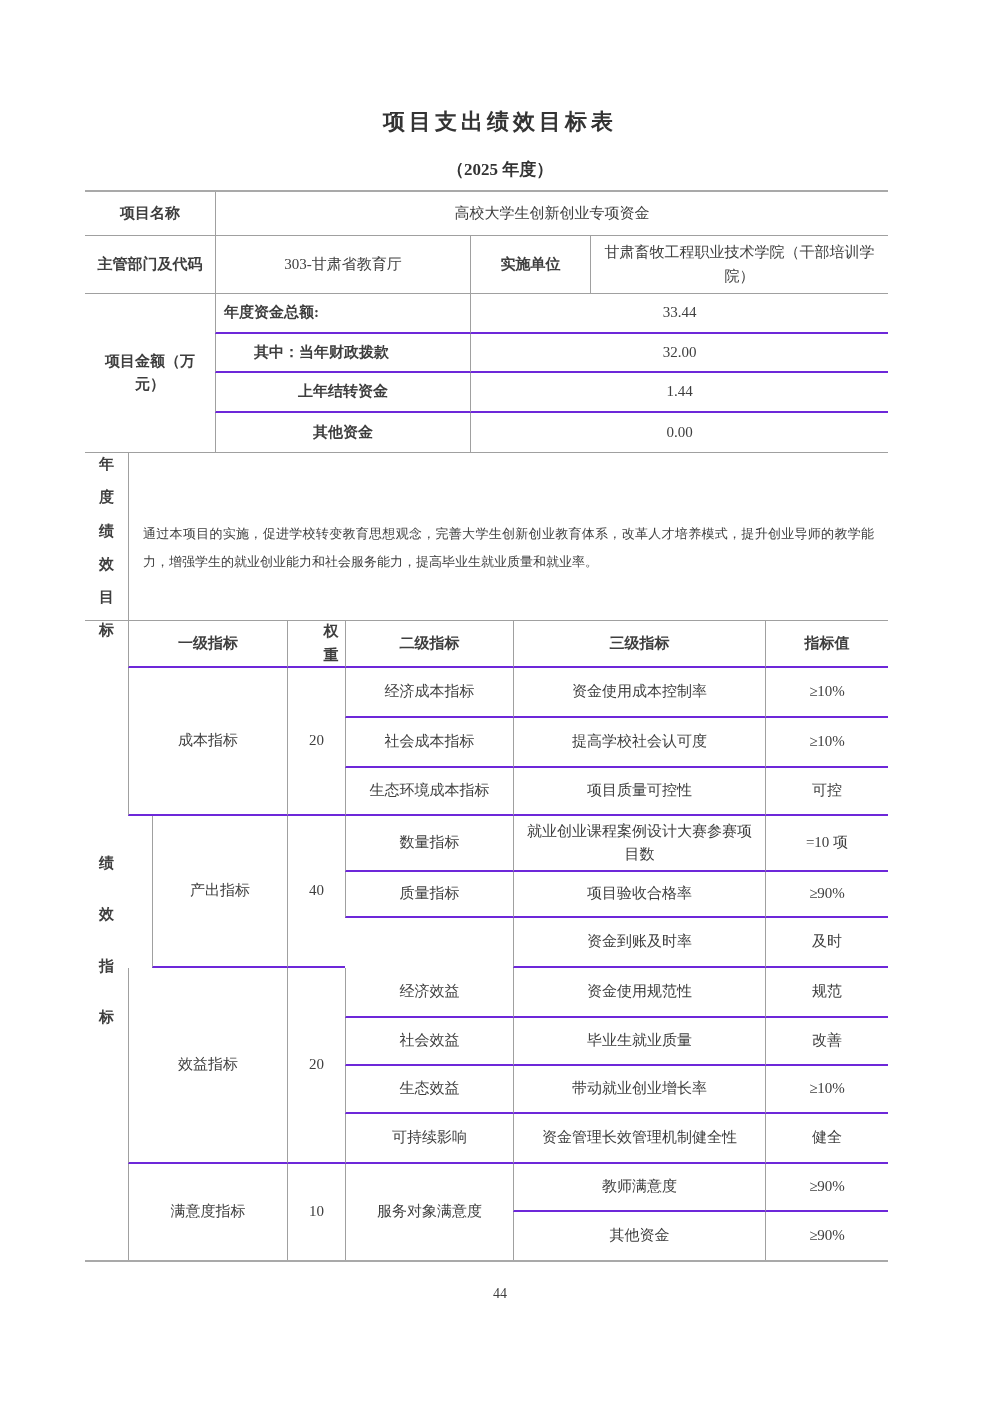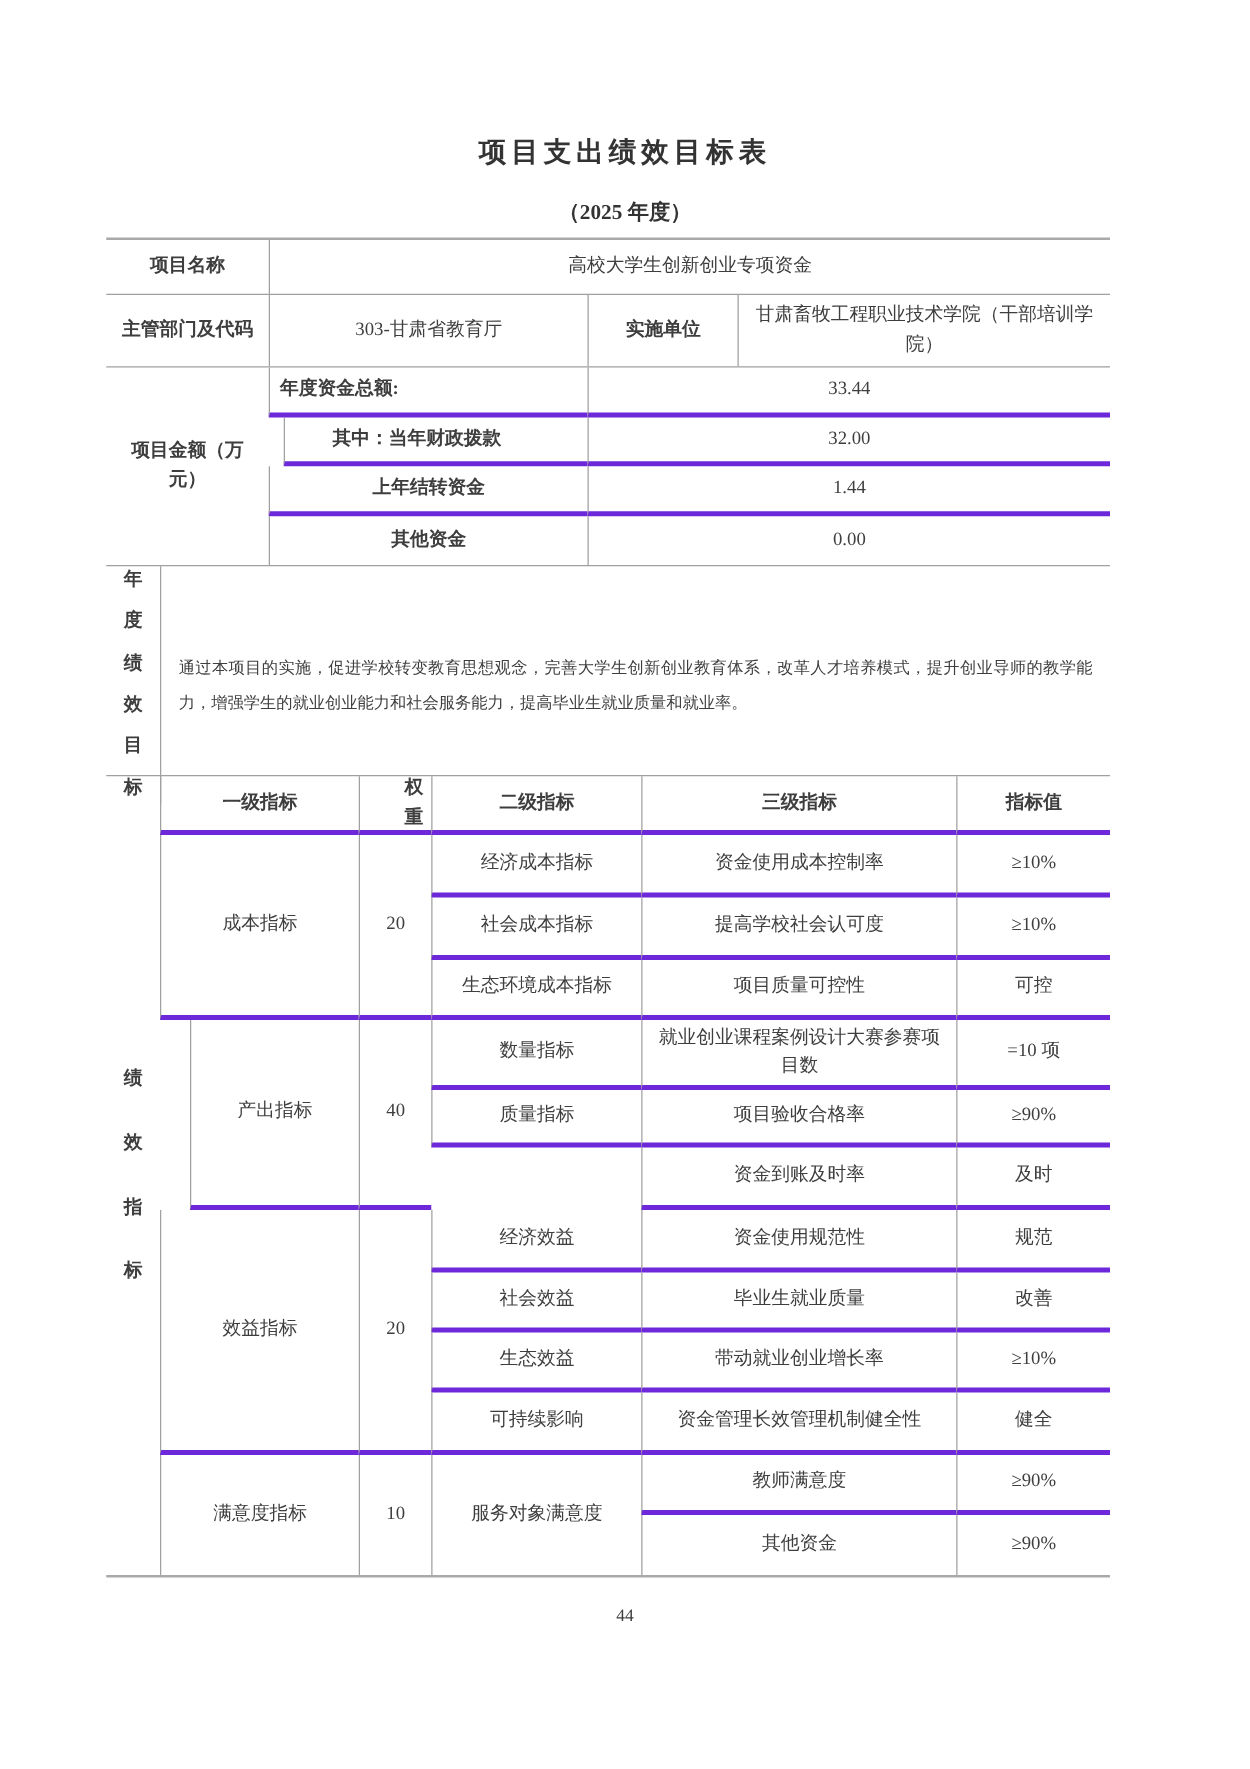--- a/index.html
+++ b/index.html
@@ -33,21 +33,21 @@
     grid-template-columns:43px 159px 58px 168px 252px 1fr;
     grid-template-rows:47px 50px 50px 48px 56px 46px 50px 50px 48px 48px 50px 48px 48px;
     border-bottom:none;
   }
   .c{
     display:flex;align-items:center;justify-content:center;
     text-align:center;border-left:1px solid #a0a0a0;
     padding:2px 8px;box-sizing:border-box;line-height:1.55;
   }
   .c.first{border-left:none;}
-  .c.bb{border-bottom:4px solid #6d28d9;}
+  .c.bb{border-bottom:2px solid #6d28d9;}
   .b{font-weight:bold;}
   .left{justify-content:flex-start;text-align:left;}
   .ind{padding-left:38px;}
   .vlabel{
     display:flex;flex-direction:column;align-items:center;justify-content:center;
     font-weight:bold;padding:0;
   }
   .vgap10{gap:10px;}
   .vgap28{gap:28px;}
   .goaltext{
@@ -80,21 +80,21 @@
     <div class="c b">实施单位</div>
     <div class="c">甘肃畜牧工程职业技术学院（干部培训学院）</div>
   </div>
 
   <div class="sec secC">
     <div class="c first b" style="grid-column:1;grid-row:1/5;">项目金额（万元）</div>
 
     <div class="c b bb left" style="grid-column:2;grid-row:1;">年度资金总额:</div>
     <div class="c bb" style="grid-column:3;grid-row:1;">33.44</div>
 
-    <div class="c b bb left ind" style="grid-column:2;grid-row:2;margin-left:12px;">其中：当年财政拨款</div>
+    <div class="c b bb left ind" style="grid-column:2;grid-row:2;">其中：当年财政拨款</div>
     <div class="c bb" style="grid-column:3;grid-row:2;">32.00</div>
 
     <div class="c b bb" style="grid-column:2;grid-row:3;">上年结转资金</div>
     <div class="c bb" style="grid-column:3;grid-row:3;">1.44</div>
 
     <div class="c b" style="grid-column:2;grid-row:4;">其他资金</div>
     <div class="c" style="grid-column:3;grid-row:4;">0.00</div>
   </div>
 
   <div class="sec secD">

